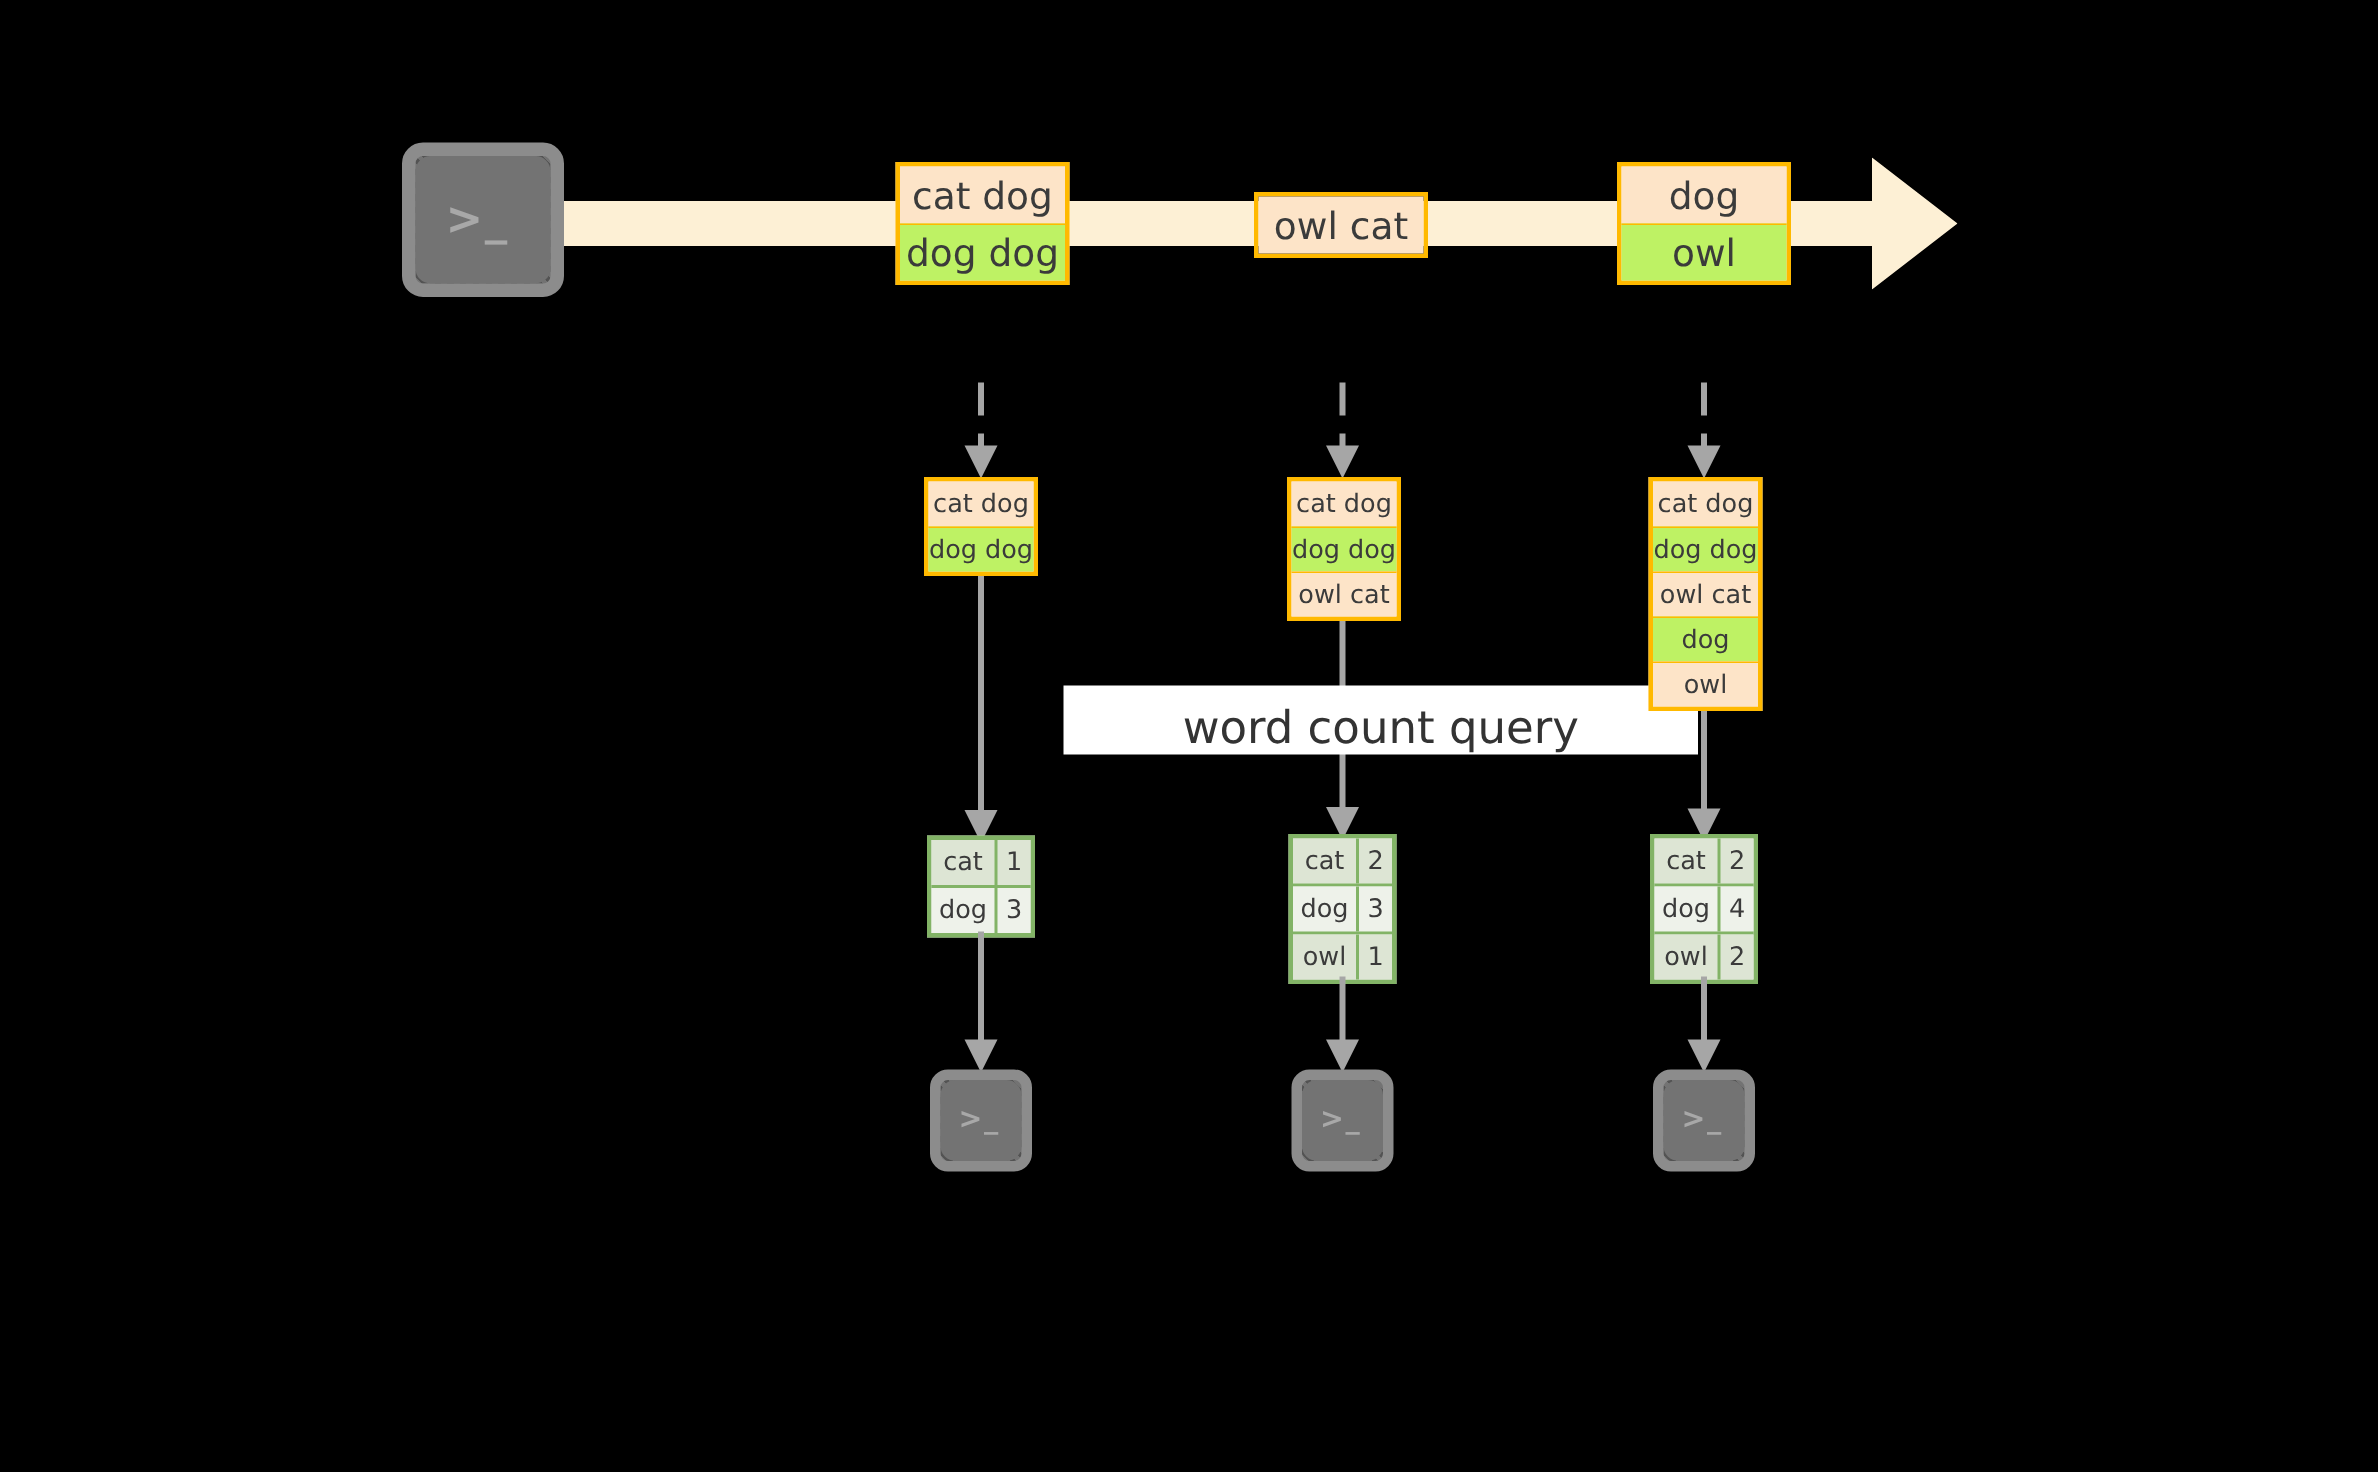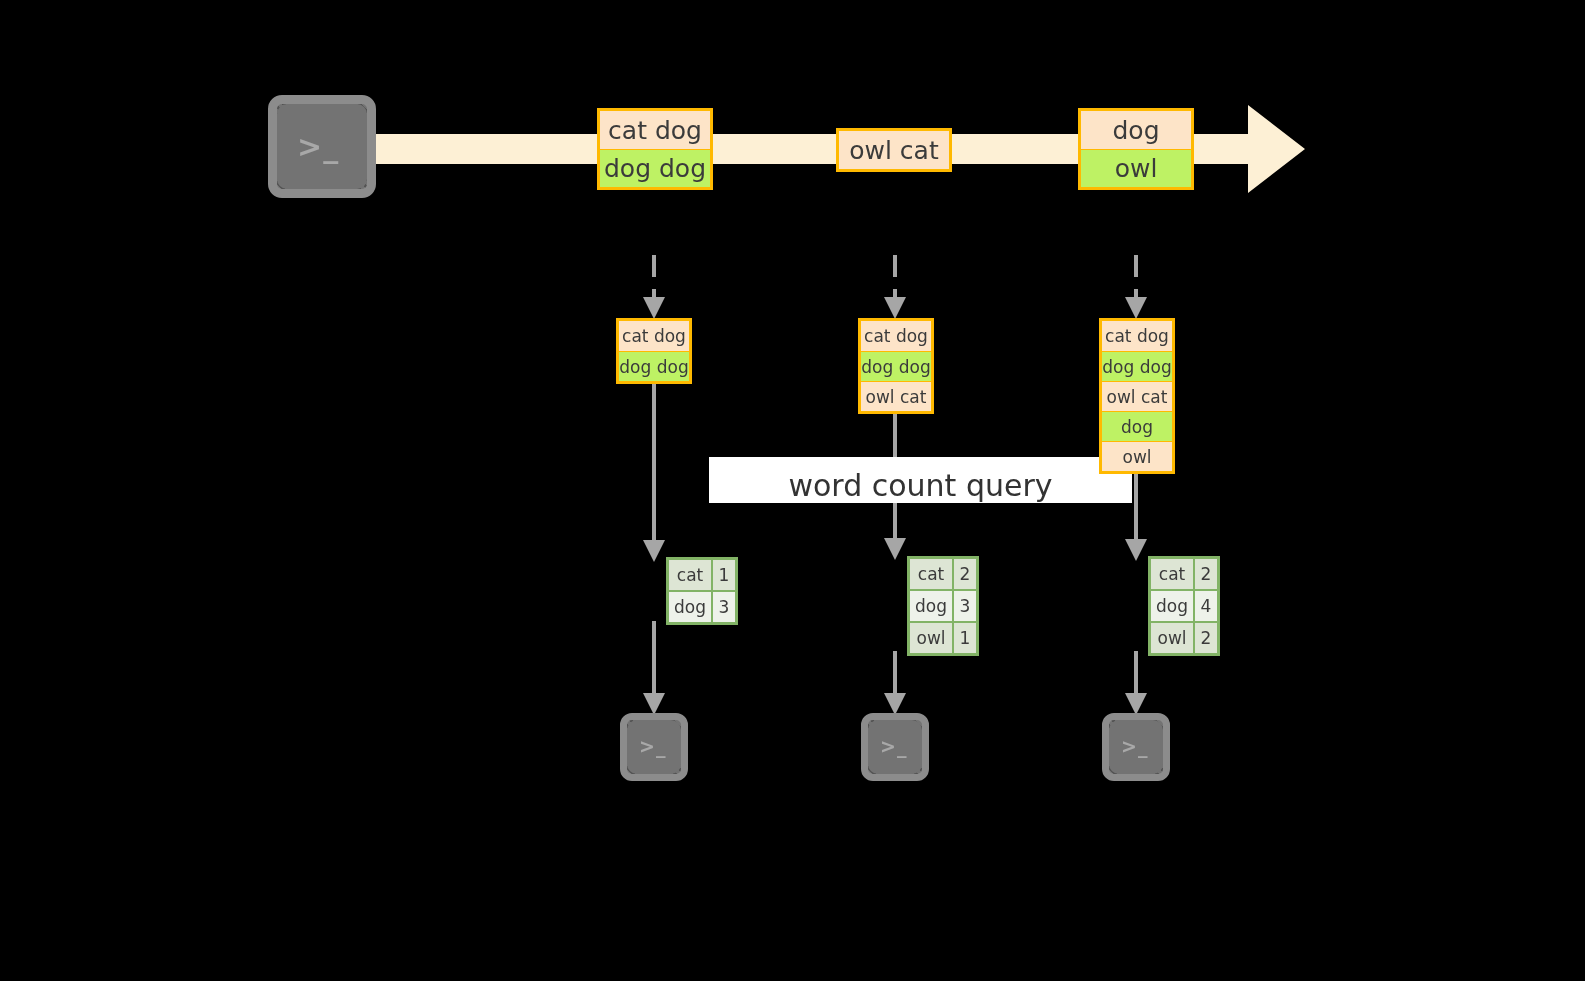--- a/index.html
+++ b/index.html
@@ -80,21 +80,20 @@
   .rec-box.small .cell { height: 30px; font-size: 17px; }
 
   
   .count-table {
     position: absolute;
     box-sizing: border-box;
     border: 3px solid #82b366;
     background: #e8eee2;
     display: flex;
     flex-direction: column;
-    margin-left: 48px;
   }
   .count-table .row {
     display: flex;
     height: 30px;
     border-top: 2px solid #82b366;
   }
   .count-table .row:first-child { border-top: none; }
   .count-table .row .word,
   .count-table .row .num {
     box-sizing: border-box;

